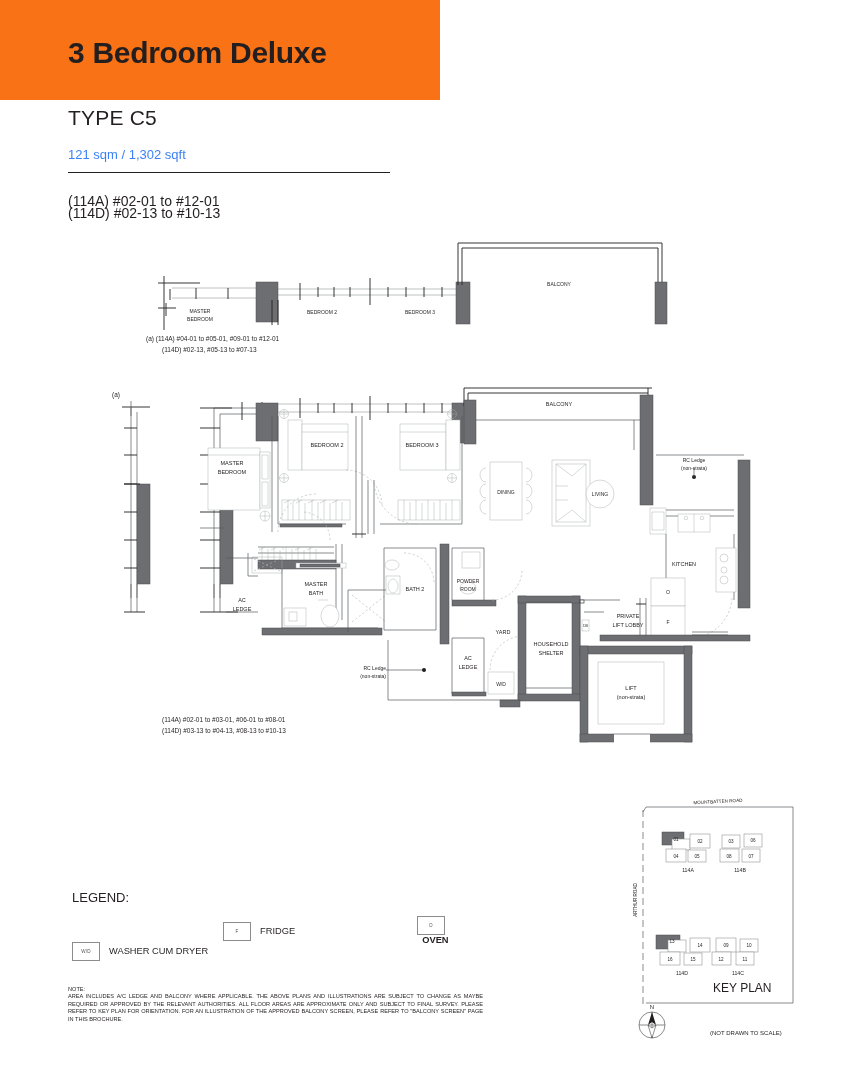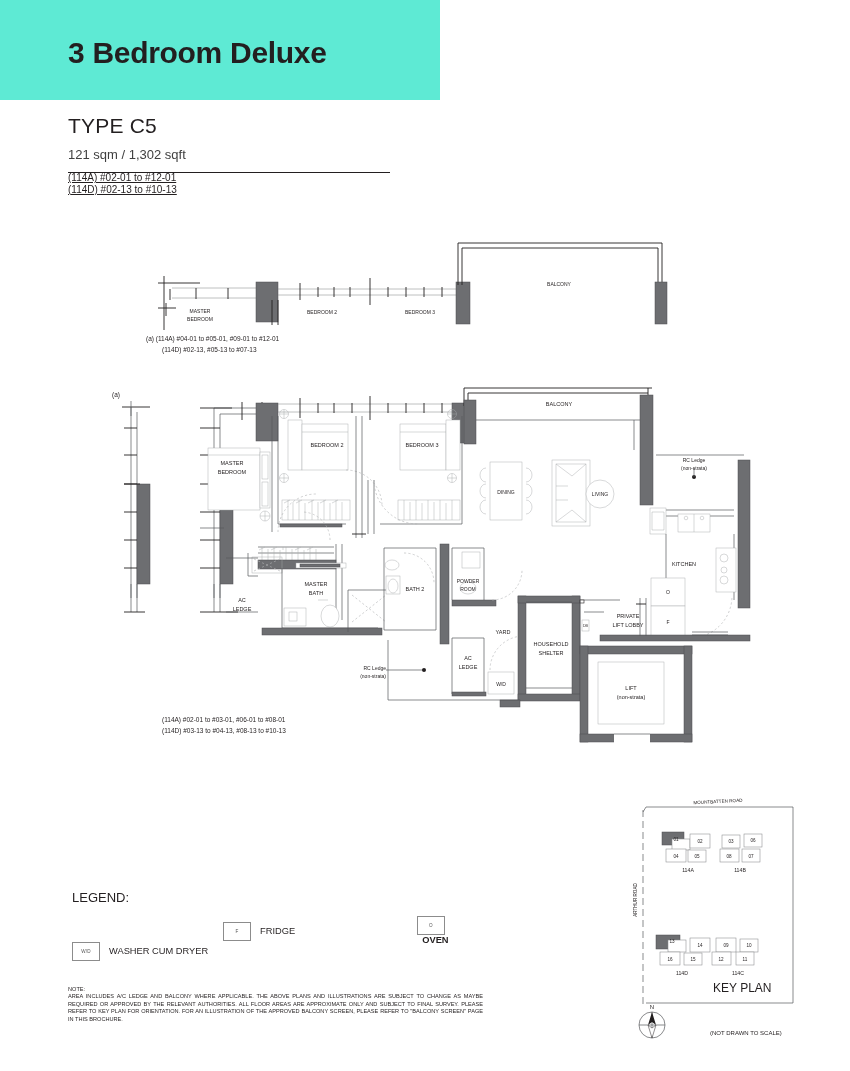--- a/index.html
+++ b/index.html
@@ -6,41 +6,41 @@
   body{
     width:850px;height:1071px;
     background:#ffffff;
     font-family:"Liberation Sans", sans-serif;
     color:#231f20;
     position:relative;
     overflow:hidden;
   }
   .banner{
     position:absolute;left:0;top:0;width:440px;height:100px;
-    background:#5eead4;
+    background:#f97316;
   }
   .banner-title{
     position:absolute;left:68px;top:36px;
     font-size:30px;font-weight:bold;letter-spacing:-0.3px;
     color:#231f20;
   }
   .type-title{
-    position:absolute;left:68px;top:114px;
+    position:absolute;left:68px;top:106px;
     font-size:21px;font-weight:normal;color:#231f20;letter-spacing:0.2px;
   }
   .type-area{
     position:absolute;left:68px;top:147px;
-    font-size:13px;color:#404040;
+    font-size:13px;color:#3b82f6;
   }
   .rule{
     position:absolute;left:68px;top:172px;width:322px;height:1px;background:#231f20;
   }
   .unit-list{
-    position:absolute;left:68px;top:172px;
-    font-size:10px;line-height:11.5px;color:#231f20;white-space:pre;text-decoration:underline;
+    position:absolute;left:68px;top:196px;
+    font-size:14px;line-height:11.5px;color:#231f20;white-space:pre;
   }
   .plan-wrap{position:absolute;left:0;top:0;width:850px;height:1071px;pointer-events:none;}
   svg.plan{position:absolute;left:0;top:0;}
 
   .legend-title{
     position:absolute;left:72px;top:890px;font-size:13px;color:#231f20;text-align:center;
   }
   .legend-grid{
     position:absolute;left:72px;top:915px;width:420px;
   }

